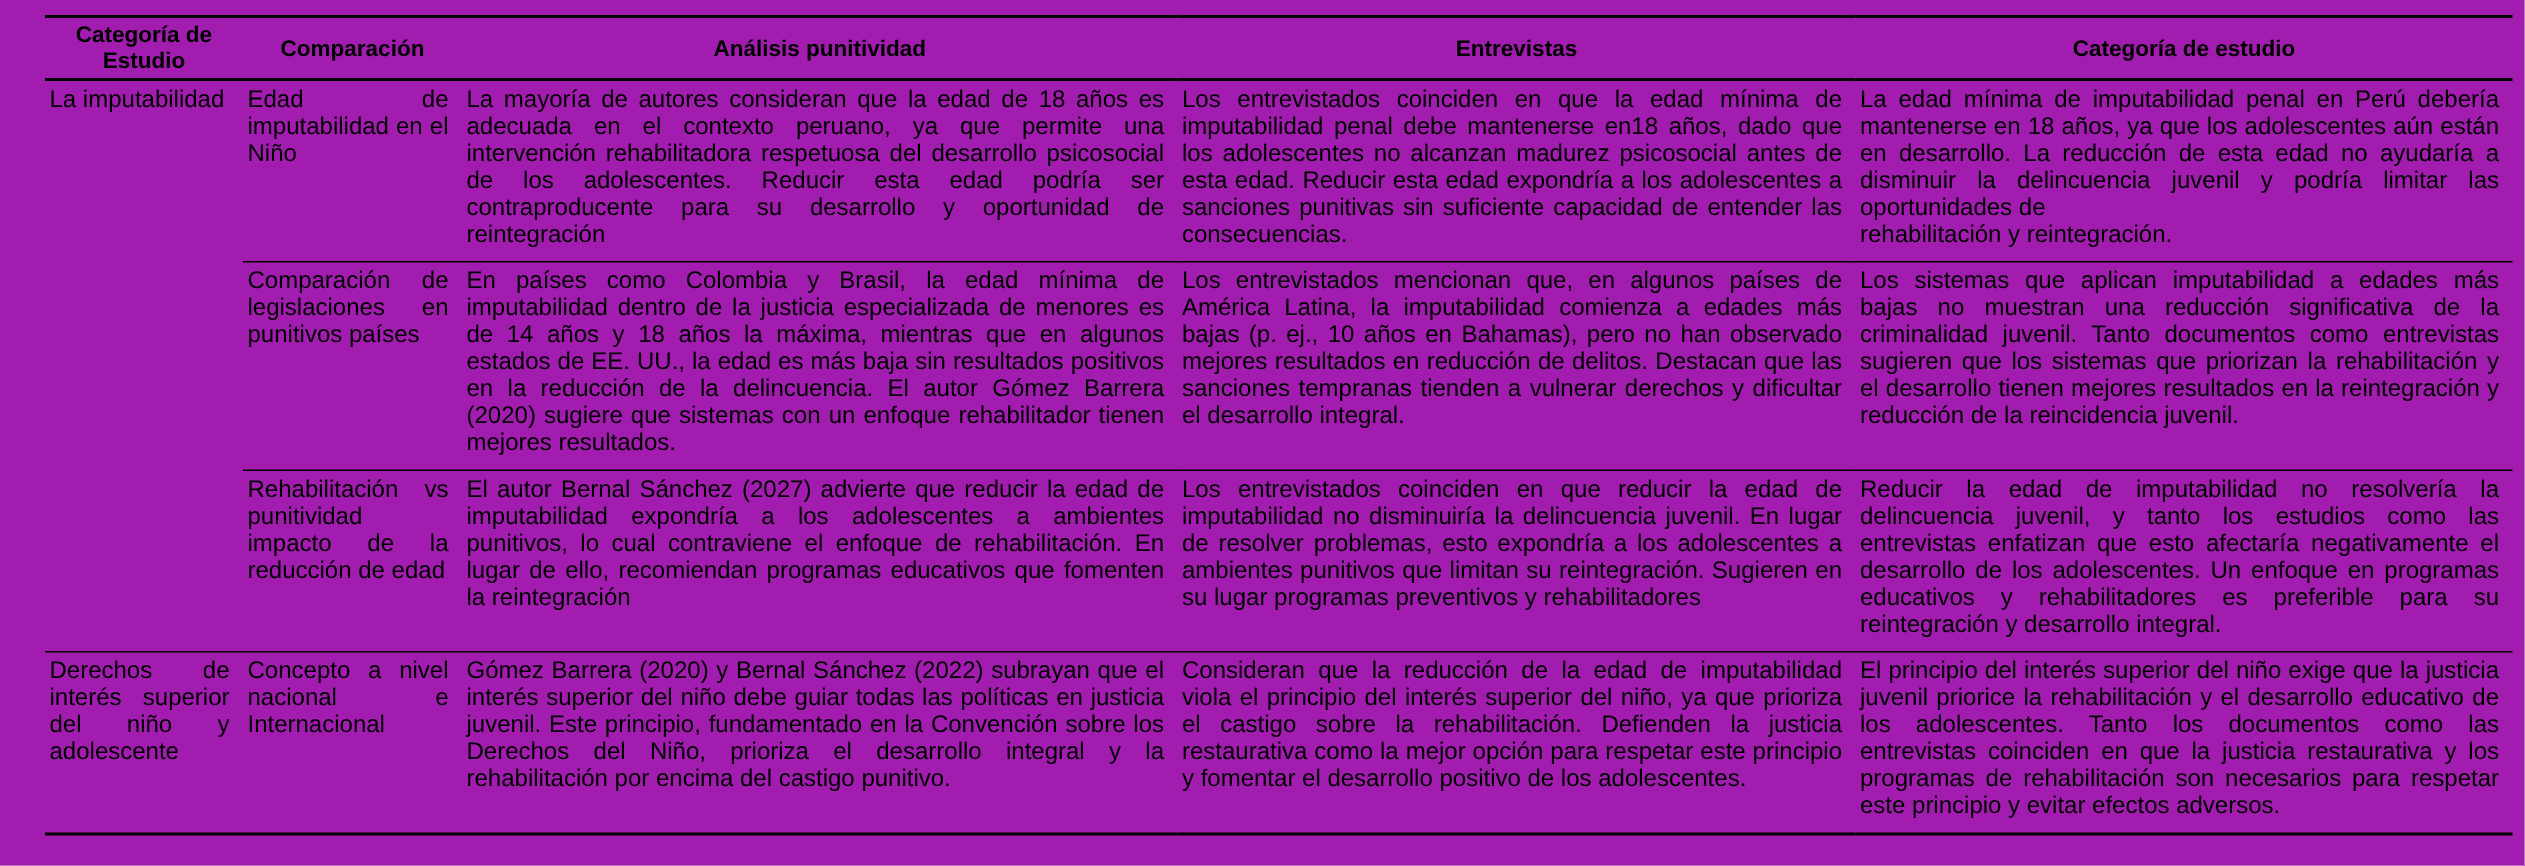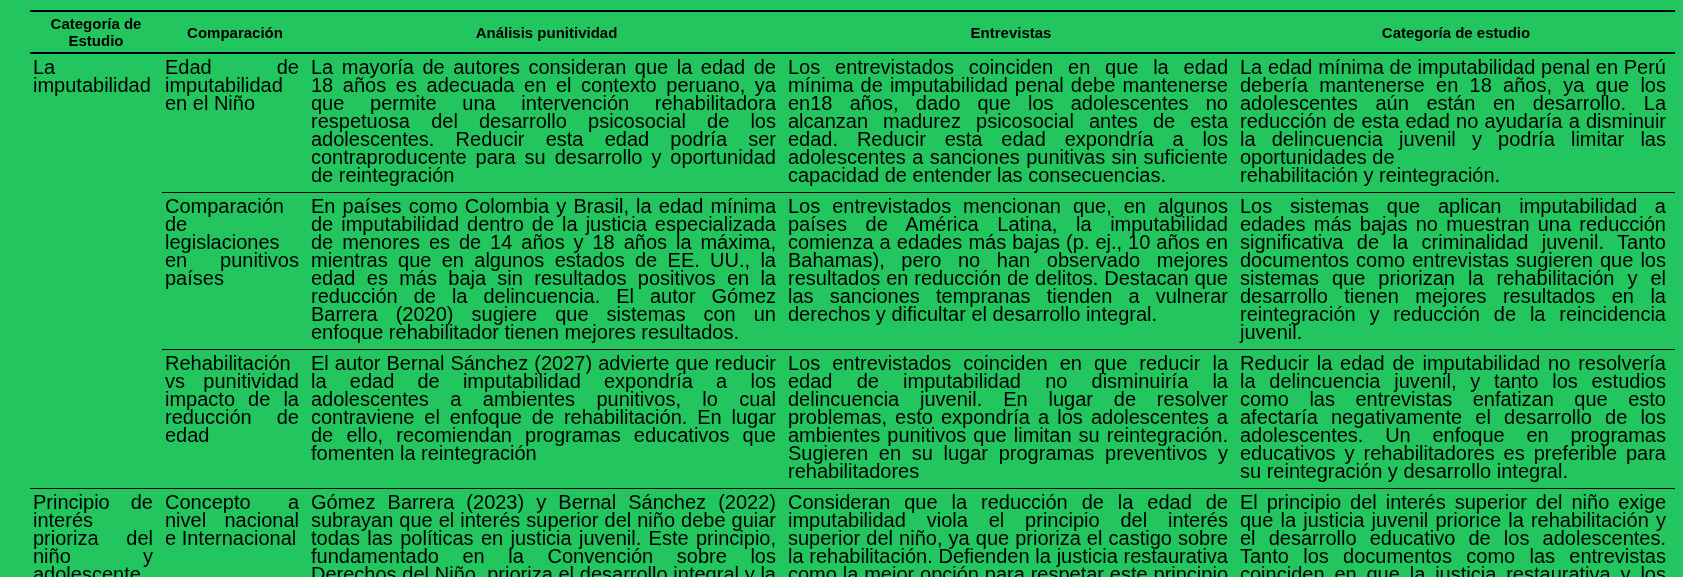--- a/index.html
+++ b/index.html
@@ -6,21 +6,21 @@
   html, body { margin: 0; padding: 0; }
   body {
     width: 1683px; height: 577px;
     background: #ffffff;
     font-family: "Liberation Sans", sans-serif;
     color: #000000;
   }
   .page {
     position: relative;
     width: 1683px; height: 577px;
-    background: #22c55e;
+    background: #a21caf;
     overflow: hidden;
   }
   table.matrix {
     border-collapse: collapse;
     table-layout: fixed;
     width: 1645px;
     margin: 10px 0 0 30px;
   }
   table.matrix th {
     border-top: 2px solid #000;
@@ -28,21 +28,21 @@
     font-size: 15px;
     font-weight: bold;
     line-height: 17px;
     padding: 3px 4px;
     text-align: center;
     vertical-align: middle;
     white-space: normal;
   }
   table.matrix td {
     vertical-align: top;
-    font-size: 20px;
+    font-size: 16px;
     line-height: 18px;
     padding: 4px 9px 8px 3px;
     text-align: justify;
     white-space: pre-line;
   }
   td.cat-cell  { padding-left: 8px; padding-right: 12px; }
   td.sub-cell  { padding-right: 14px; }
   tr.subrow-sep td { border-top: 1px solid #000; }
   tr.block-sep  td { border-top: 1px solid #000; }
   tr.last-row   td { border-bottom: 2px solid #000; }
@@ -83,21 +83,21 @@
         <td>Los entrevistados mencionan que, en algunos países de América Latina, la imputabilidad comienza a edades más bajas (p. ej., 10 años en Bahamas), pero no han observado mejores resultados en reducción de delitos. Destacan que las sanciones tempranas tienden a vulnerar derechos y dificultar el desarrollo integral.</td>
         <td>Los sistemas que aplican imputabilidad a edades más bajas no muestran una reducción significativa de la criminalidad juvenil. Tanto documentos como entrevistas sugieren que los sistemas que priorizan la rehabilitación y el desarrollo tienen mejores resultados en la reintegración y reducción de la reincidencia juvenil.</td>
       </tr>
       <tr class="subrow-sep">
         <td class="sub-cell">Rehabilitación vs punitividad impacto de la reducción de edad</td>
         <td>El autor Bernal Sánchez (2027) advierte que reducir la edad de imputabilidad expondría a los adolescentes a ambientes punitivos, lo cual contraviene el enfoque de rehabilitación. En lugar de ello, recomiendan programas educativos que fomenten la reintegración</td>
         <td>Los entrevistados coinciden en que reducir la edad de imputabilidad no disminuiría la delincuencia juvenil. En lugar de resolver problemas, esto expondría a los adolescentes a ambientes punitivos que limitan su reintegración. Sugieren en su lugar programas preventivos y rehabilitadores</td>
         <td>Reducir la edad de imputabilidad no resolvería la delincuencia juvenil, y tanto los estudios como las entrevistas enfatizan que esto afectaría negativamente el desarrollo de los adolescentes. Un enfoque en programas educativos y rehabilitadores es preferible para su reintegración y desarrollo integral.</td>
       </tr>
       <tr class="block-sep last-row">
-        <td class="cat-cell">Principio de interés prioriza del niño y adolescente</td>
+        <td class="cat-cell">Derechos de interés superior del niño y adolescente</td>
         <td class="sub-cell">Concepto a nivel nacional e Internacional</td>
-        <td>Gómez Barrera (2023) y Bernal Sánchez (2022) subrayan que el interés superior del niño debe guiar todas las políticas en justicia juvenil. Este principio, fundamentado en la Convención sobre los Derechos del Niño, prioriza el desarrollo integral y la rehabilitación por encima del castigo punitivo.</td>
+        <td>Gómez Barrera (2020) y Bernal Sánchez (2022) subrayan que el interés superior del niño debe guiar todas las políticas en justicia juvenil. Este principio, fundamentado en la Convención sobre los Derechos del Niño, prioriza el desarrollo integral y la rehabilitación por encima del castigo punitivo.</td>
         <td>Consideran que la reducción de la edad de imputabilidad viola el principio del interés superior del niño, ya que prioriza el castigo sobre la rehabilitación. Defienden la justicia restaurativa como la mejor opción para respetar este principio y fomentar el desarrollo positivo de los adolescentes.</td>
         <td>El principio del interés superior del niño exige que la justicia juvenil priorice la rehabilitación y el desarrollo educativo de los adolescentes. Tanto los documentos como las entrevistas coinciden en que la justicia restaurativa y los programas de rehabilitación son necesarios para respetar este principio y evitar efectos adversos.</td>
       </tr>
     </tbody>
   </table>
 </div>
 
 </body></html>

